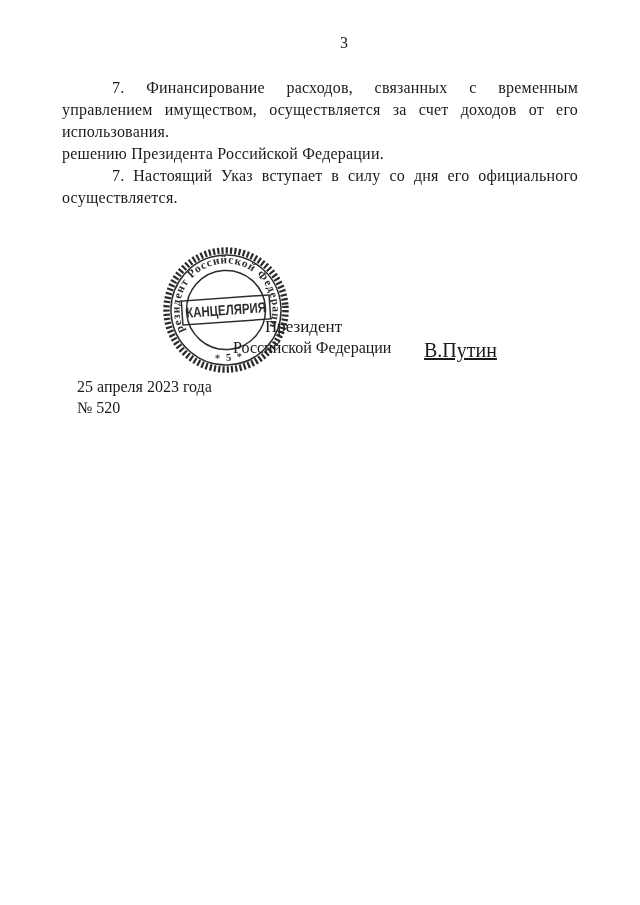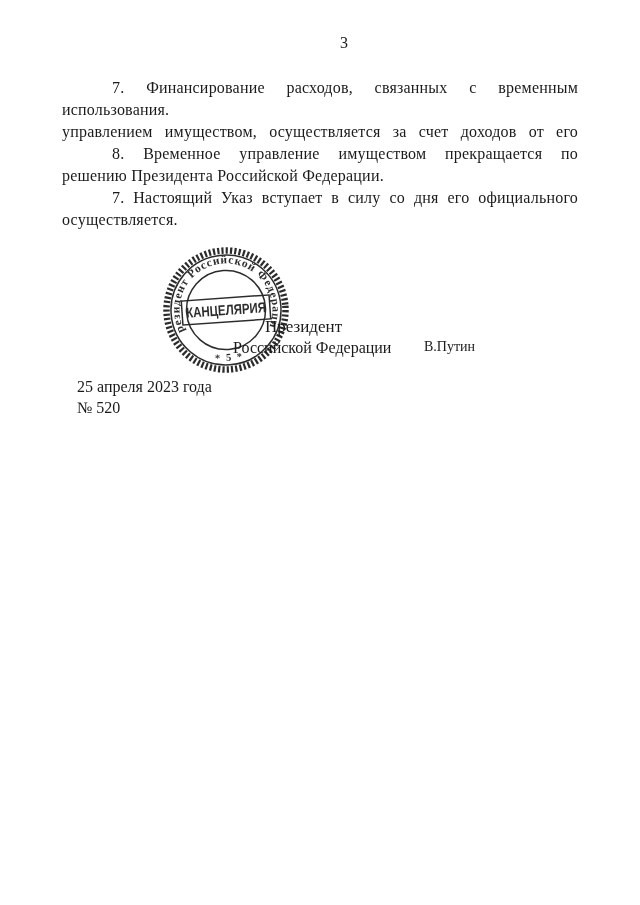--- a/index.html
+++ b/index.html
@@ -35,21 +35,21 @@
     white-space: nowrap;
   }
   .line.last {
     text-align-last: left;
   }
   .line.indent {
     text-indent: 50px;
   }
   .sig-line1 { position: absolute; left: 265px; top: 317px; font-size: 17px; }
   .sig-line2 { position: absolute; left: 233px; top: 339px; font-size: 16px; }
-  .sig-name  { position: absolute; left: 424px; top: 339px; font-size: 14px; }
+  .sig-name  { position: absolute; left: 424px; top: 339px; font-size: 20px; text-decoration: underline; }
   .footer {
     position: absolute; left: 77px; top: 376px;
     font-size: 16px; line-height: 21px;
   }
   .stamp {
     position: absolute; left: 151px; top: 235px;
     width: 150px; height: 150px;
     opacity: 0.93;
   }
   .stamp svg { display: block; }
@@ -70,23 +70,22 @@
 </style>
 </head>
 <body style="color: rgb(26, 26, 26); background: rgb(255, 255, 255);">
 
 <div class="page">
 
   <div class="page-number">3</div>
 
   <div class="body-text">
     <div class="line indent">7. Финансирование расходов, связанных с временным</div>
+    <div class="line">управлением имуществом, осуществляется за счет доходов от его</div>
     <div class="line last">использования.</div>
-    <div class="line">управлением имуществом, осуществляется за счет доходов от его</div>
-    <div class="line indent">8. Временное управление имуществом прекращается по</div>
     <div class="line last">решению Президента Российской Федерации.</div>
     <div class="line indent">7. Настоящий Указ вступает в силу со дня его официального</div>
     <div class="line last">осуществляется.</div>
   </div>
 
   <div class="sig-line1">Президент</div>
   <div class="sig-line2">Российской Федерации</div>
   <div class="sig-name">В.Путин</div>
 
   <div class="footer">

